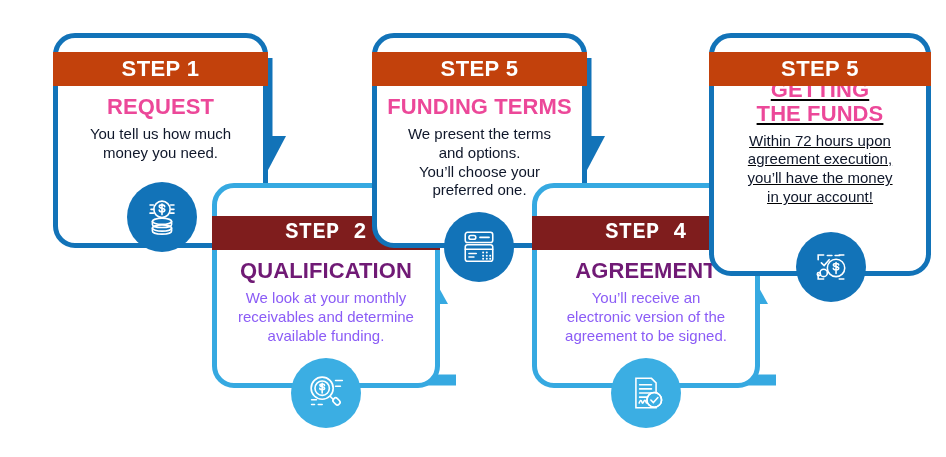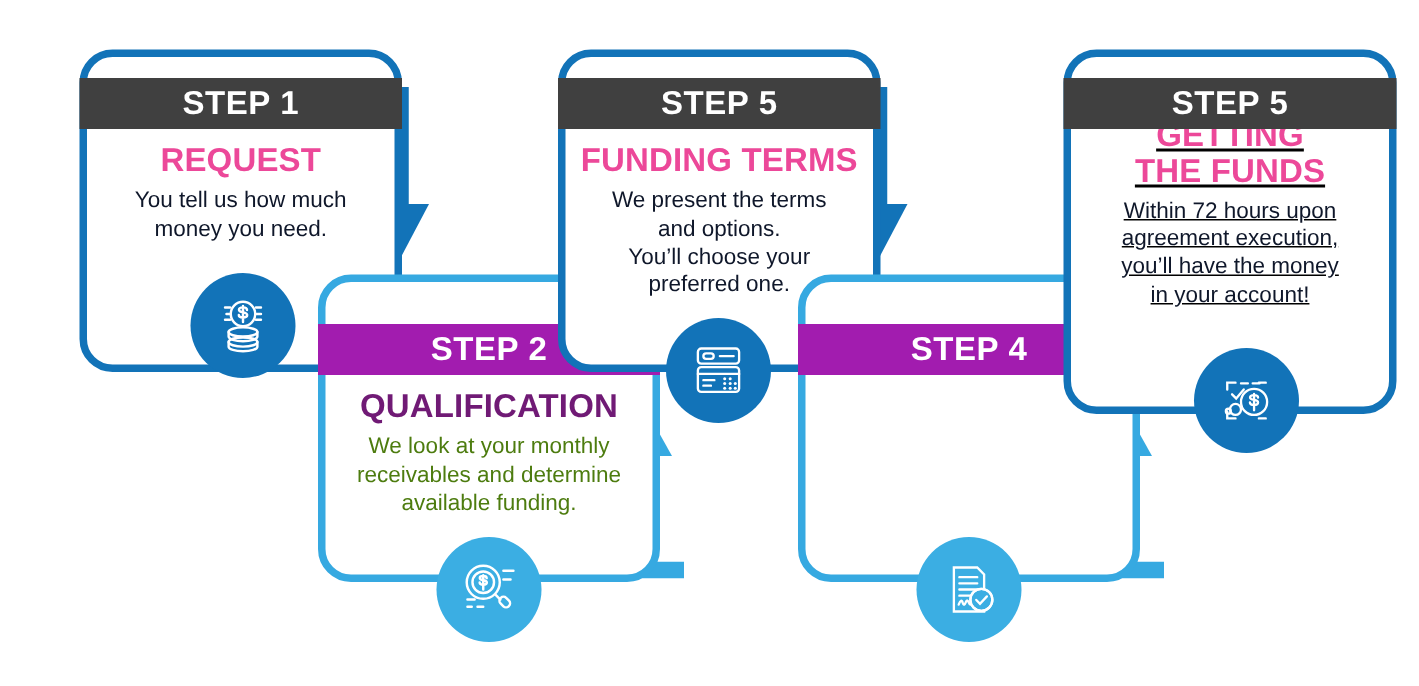--- a/index.html
+++ b/index.html
@@ -21,25 +21,25 @@
     border-radius:22px;
     border:5px solid #1273B8;
     z-index:3;
   }
   .card.light{border-color:#36A9E1;}
 
   .card-band{
     position:absolute;
     left:-5px;right:-5px;
     height:34px;
-    background:#404040;
+    background:#c2410c;
     display:flex;align-items:center;justify-content:center;
     z-index:4;
   }
-  .card.light .card-band{background:#a21caf;}
+  .card.light .card-band{background:#7f1d1d;font-family:Liberation Mono, monospace;}
   .band-text{
     color:#ffffff;
     font-size:22px;
     font-weight:bold;
     letter-spacing:.4px;
     line-height:1;
     white-space:nowrap;
   }
 
   .card-body{
@@ -59,21 +59,21 @@
     white-space:pre-line;
   }
   .card.light .card-title{color:#701a75;}
   .card-desc{
     color:#0f172a;
     font-size:15px;
     line-height:1.26;
     margin:0;
     white-space:pre-line;
   }
-  .card.light .card-desc{color:#4d7c0f;}
+  .card.light .card-desc{color:#8b5cf6;}
 
   
   .icon-badge{
     position:absolute;
     width:70px;height:70px;
     border-radius:50%;
     background:#1273B8;
     z-index:6;
     display:flex;align-items:center;justify-content:center;
   }
@@ -183,20 +183,26 @@
       <circle cx="28.5" cy="36.9" r="1.1" fill="#ffffff" stroke="none"></circle>
       <circle cx="32.5" cy="36.9" r="1.1" fill="#ffffff" stroke="none"></circle>
       <circle cx="36.2" cy="36.9" r="1.1" fill="#ffffff" stroke="none"></circle>
     </svg>
   </div>
 
   <div class="card light" style="left:532px;top:183px;width:228px;height:205px;">
     <div class="card-band" style="top:28px;">
       <span class="band-text">STEP 4</span>
     </div>
+    <div class="card-body" style="top:71px;">
+      <div class="card-title">AGREEMENT</div>
+      <div class="card-desc">You’ll receive an
+electronic version of the
+agreement to be signed.</div>
+    </div>
   </div>
   <div class="icon-badge light" style="left:611px;top:358px;">
     <svg width="44" height="44" viewBox="0 0 48 48" fill="none" stroke="#ffffff" stroke-width="1.7" stroke-linecap="round">
       <path d="M13 8h17l5 5v27H13z"></path>
       <path d="M17 15h13M17 19.5h13M17 24h13M17 28.5h9"></path>
       <path d="M16.5 35c1.2-3.4 2.3-3.6 2.9-1.4.5 2 1.4 2.2 2.2-.2.7-2.1 1.7-1.7 2.4.4.5 1.5 1.2 1.4 1.9.1"></path>
       <circle cx="33" cy="31.5" r="8" fill="#3BAEE3"></circle>
       <circle cx="33" cy="31.5" r="8"></circle>
       <path d="M29.3 31.6l2.7 2.8 5-5.4"></path>
     </svg>

